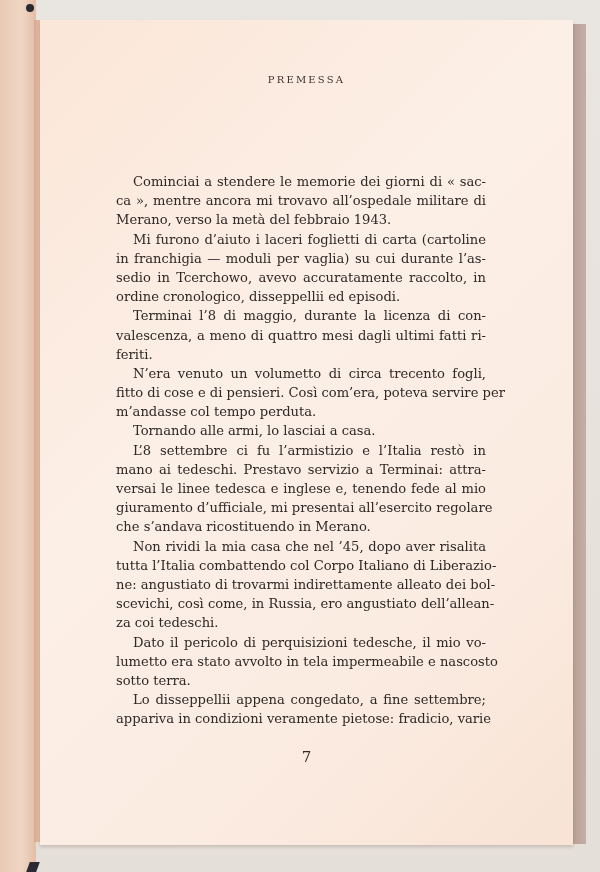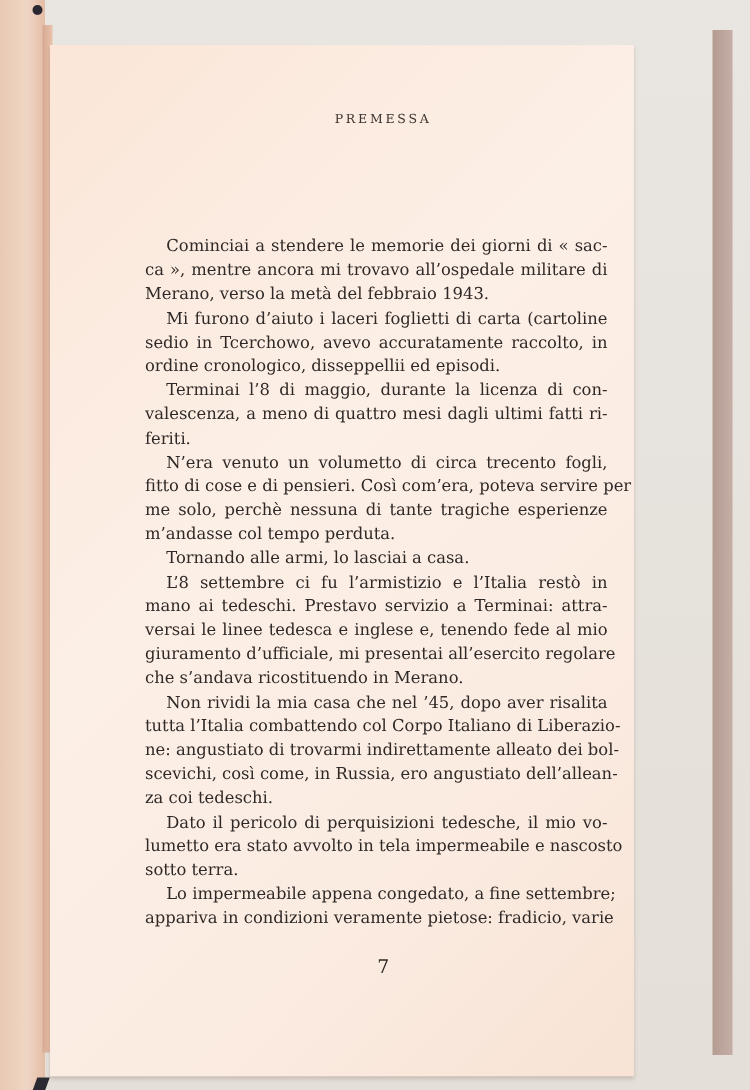--- a/index.html
+++ b/index.html
@@ -57,22 +57,22 @@
       left: 570px;
       top: 24px;
       width: 16px;
       height: 820px;
       background: linear-gradient(90deg, #b59c92 0%, #c4aea6 100%);
     }
     
     .page {
       position: absolute;
       left: 40px;
-      top: 36px;
-      width: 467px;
+      top: 20px;
+      width: 533px;
       height: 825px;
       background: linear-gradient(135deg, #fbe6d8 0%, #fcefe6 40%, #fbece2 70%, #f8e3d5 100%);
       box-shadow: 0 2px 3px rgba(120, 90, 80, 0.25);
     }
     .running-head {
       position: absolute;
       left: 0;
       width: 533px;
       top: 54px;
       text-align: center;
@@ -127,41 +127,41 @@
   <div class="gutter"></div>
   <div class="right-shadow"></div>
 
   <div class="page">
     <div class="running-head">PREMESSA</div>
     <div class="body-text" id="body-text">
         <span class="line indent">Cominciai a stendere le memorie dei giorni di « sac-</span>
         <span class="line">ca », mentre ancora mi trovavo all’ospedale militare di</span>
         <span class="line last">Merano, verso la metà del febbraio 1943.</span>
         <span class="line indent">Mi furono d’aiuto i laceri foglietti di carta (cartoline</span>
+        <span class="line">in franchigia — moduli per vaglia) su cui durante l’as-</span>
         <span class="line">sedio in Tcerchowo, avevo accuratamente raccolto, in</span>
         <span class="line last">ordine cronologico, disseppellii ed episodi.</span>
         <span class="line indent">Terminai l’8 di maggio, durante la licenza di con-</span>
         <span class="line">valescenza, a meno di quattro mesi dagli ultimi fatti ri-</span>
         <span class="line last">feriti.</span>
         <span class="line indent">N’era venuto un volumetto di circa trecento fogli,</span>
         <span class="line">fitto di cose e di pensieri. Così com’era, poteva servire per</span>
-        <span class="line">me solo, perchè nessuna di tante tragiche esperienze</span>
         <span class="line last">m’andasse col tempo perduta.</span>
         <span class="line indent last">Tornando alle armi, lo lasciai a casa.</span>
         <span class="line indent">L’8 settembre ci fu l’armistizio e l’Italia restò in</span>
         <span class="line">mano ai tedeschi. Prestavo servizio a Terminai: attra-</span>
         <span class="line">versai le linee tedesca e inglese e, tenendo fede al mio</span>
         <span class="line">giuramento d’ufficiale, mi presentai all’esercito regolare</span>
         <span class="line last">che s’andava ricostituendo in Merano.</span>
         <span class="line indent">Non rividi la mia casa che nel ’45, dopo aver risalita</span>
         <span class="line">tutta l’Italia combattendo col Corpo Italiano di Liberazio-</span>
         <span class="line">ne: angustiato di trovarmi indirettamente alleato dei bol-</span>
         <span class="line">scevichi, così come, in Russia, ero angustiato dell’allean-</span>
         <span class="line last">za coi tedeschi.</span>
         <span class="line indent">Dato il pericolo di perquisizioni tedesche, il mio vo-</span>
         <span class="line">lumetto era stato avvolto in tela impermeabile e nascosto</span>
         <span class="line last">sotto terra.</span>
-        <span class="line indent">Lo impermeabile appena congedato, a fine settembre;</span>
+        <span class="line indent">Lo disseppellii appena congedato, a fine settembre;</span>
         <span class="line">appariva in condizioni veramente pietose: fradicio, varie</span>
       </div>
     <div class="folio">7</div>
   </div>
 </div>
 
 </body></html>

